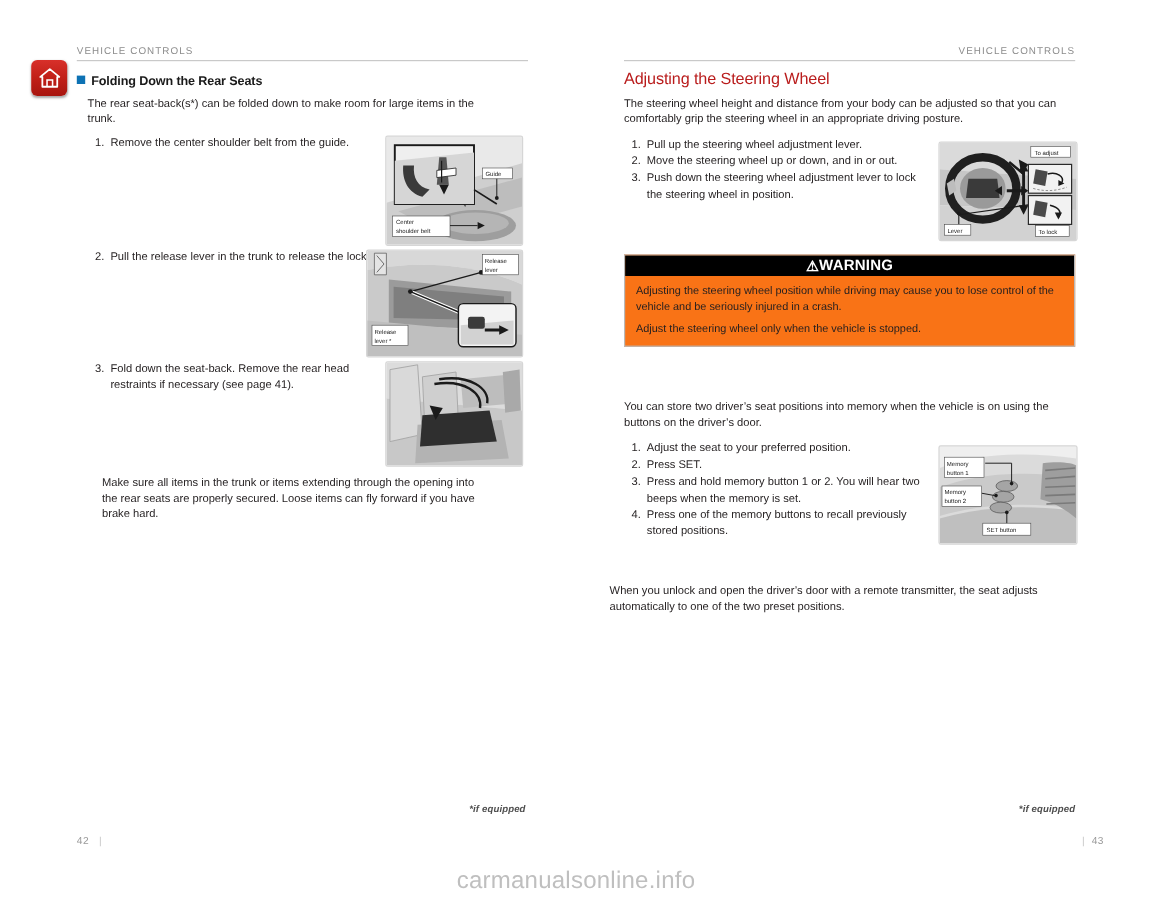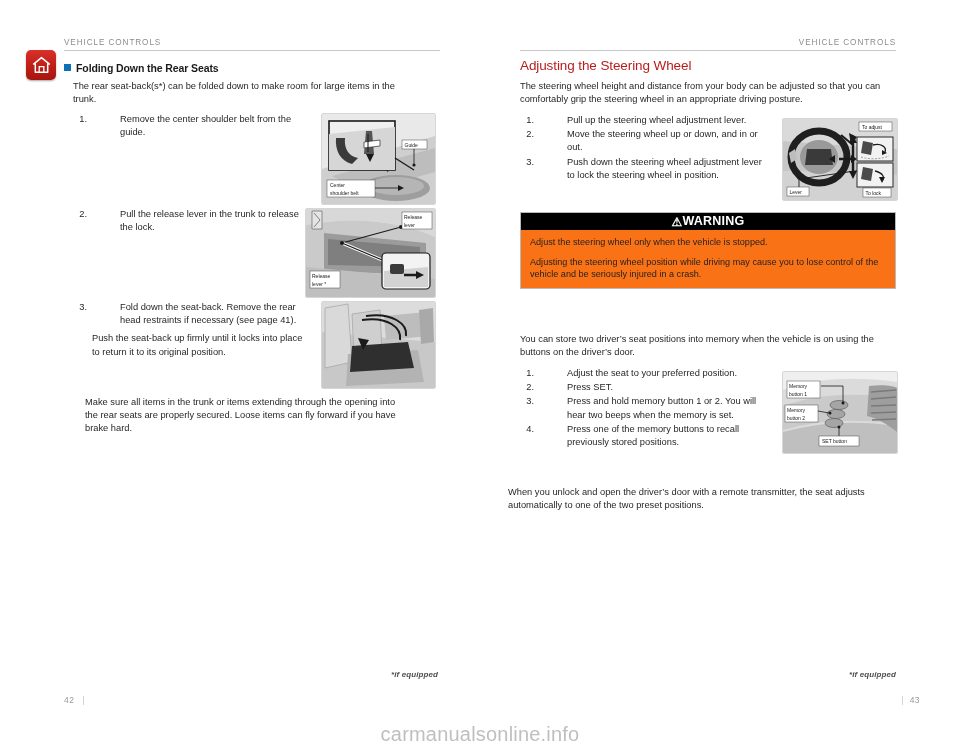--- a/index.html
+++ b/index.html
@@ -111,21 +111,21 @@
     display: flex;
     margin-bottom: 1px;
   }
   .num-item .n {
     width: 14px;
     flex: 0 0 14px;
     text-align: right;
     padding-right: 5px;
     box-sizing: content-box;
   }
-  .num-item .t { flex: 1 1 auto; margin-left: 28px; }
+  .num-item .t { flex: 1 1 auto; }
   .sub-para {
     margin-left: 19px;
     margin-top: 5px;
   }
 
   
   .fig {
     position: absolute;
     background: #efefef;
     border: 1px solid #d6d6d6;
@@ -290,21 +290,20 @@
         <text class="cap" x="6" y="69">Release</text>
         <text class="cap" x="6" y="76.5">lever *</text>
       </svg>
     </div>
 
     <div class="num-list" style="left:73px; top:301px; width:235px;">
       <div class="num-item">
         <span class="n">3.</span>
         <span class="t">Fold down the seat-back. Remove the rear head restraints if necessary (see page 41).</span>
       </div>
-      <div class="sub-para">Push the seat-back up firmly until it locks into place to return it to its original position.</div>
     </div>
 
     <div class="fig" style="left:321px; top:301px; width:113px; height:86px;">
       <svg width="113" height="86" viewBox="0 0 113 86">
         <rect width="113" height="86" fill="#ececec"></rect>
         <path d="M0 0 L113 0 L113 40 L0 30 Z" fill="#dcdcdc"></path>
         <path d="M0 30 L113 40 L113 86 L0 86 Z" fill="#c8c8c8"></path>
         <path d="M3 6 L26 2 L30 60 L3 66 Z" fill="#d9d9d9" stroke="#a8a8a8" stroke-width=".8"></path>
         <path d="M30 12 L58 8 L60 50 L32 54 Z" fill="#cfcfcf" stroke="#a8a8a8" stroke-width=".8"></path>
         <path d="M62 14 L104 10 L108 34 L64 38 Z" fill="#bdbdbd"></path>
@@ -391,22 +390,22 @@
         <rect class="capbox" x="80" y="69" width="28" height="9"></rect>
         <text class="cap" x="82.5" y="75.8">To lock</text>
       </svg>
     </div>
 
     <div class="warn-box" style="left:40px; top:212px; width:376px;">
       <div class="warn-bar">
         <span class="tri">⚠</span><span>WARNING</span>
       </div>
       <div class="warn-body">
+        <p>Adjusting the steering wheel position while driving may cause you to lose control of the vehicle and be seriously injured in a crash.</p>
         <p>Adjust the steering wheel only when the vehicle is stopped.</p>
-        <p>Adjusting the steering wheel position while driving may cause you to lose control of the vehicle and be seriously injured in a crash.</p>
       </div>
     </div>
 
 
     <div class="body-text" style="left:40px; top:333px; width:380px;">You can store two driver’s seat positions into memory when the vehicle is on using the buttons on the driver’s door.</div>
 
     <div class="num-list" style="left:40px; top:367px; width:250px;">
       <div class="num-item">
         <span class="n">1.</span>
         <span class="t">Adjust the seat to your preferred position.</span>

